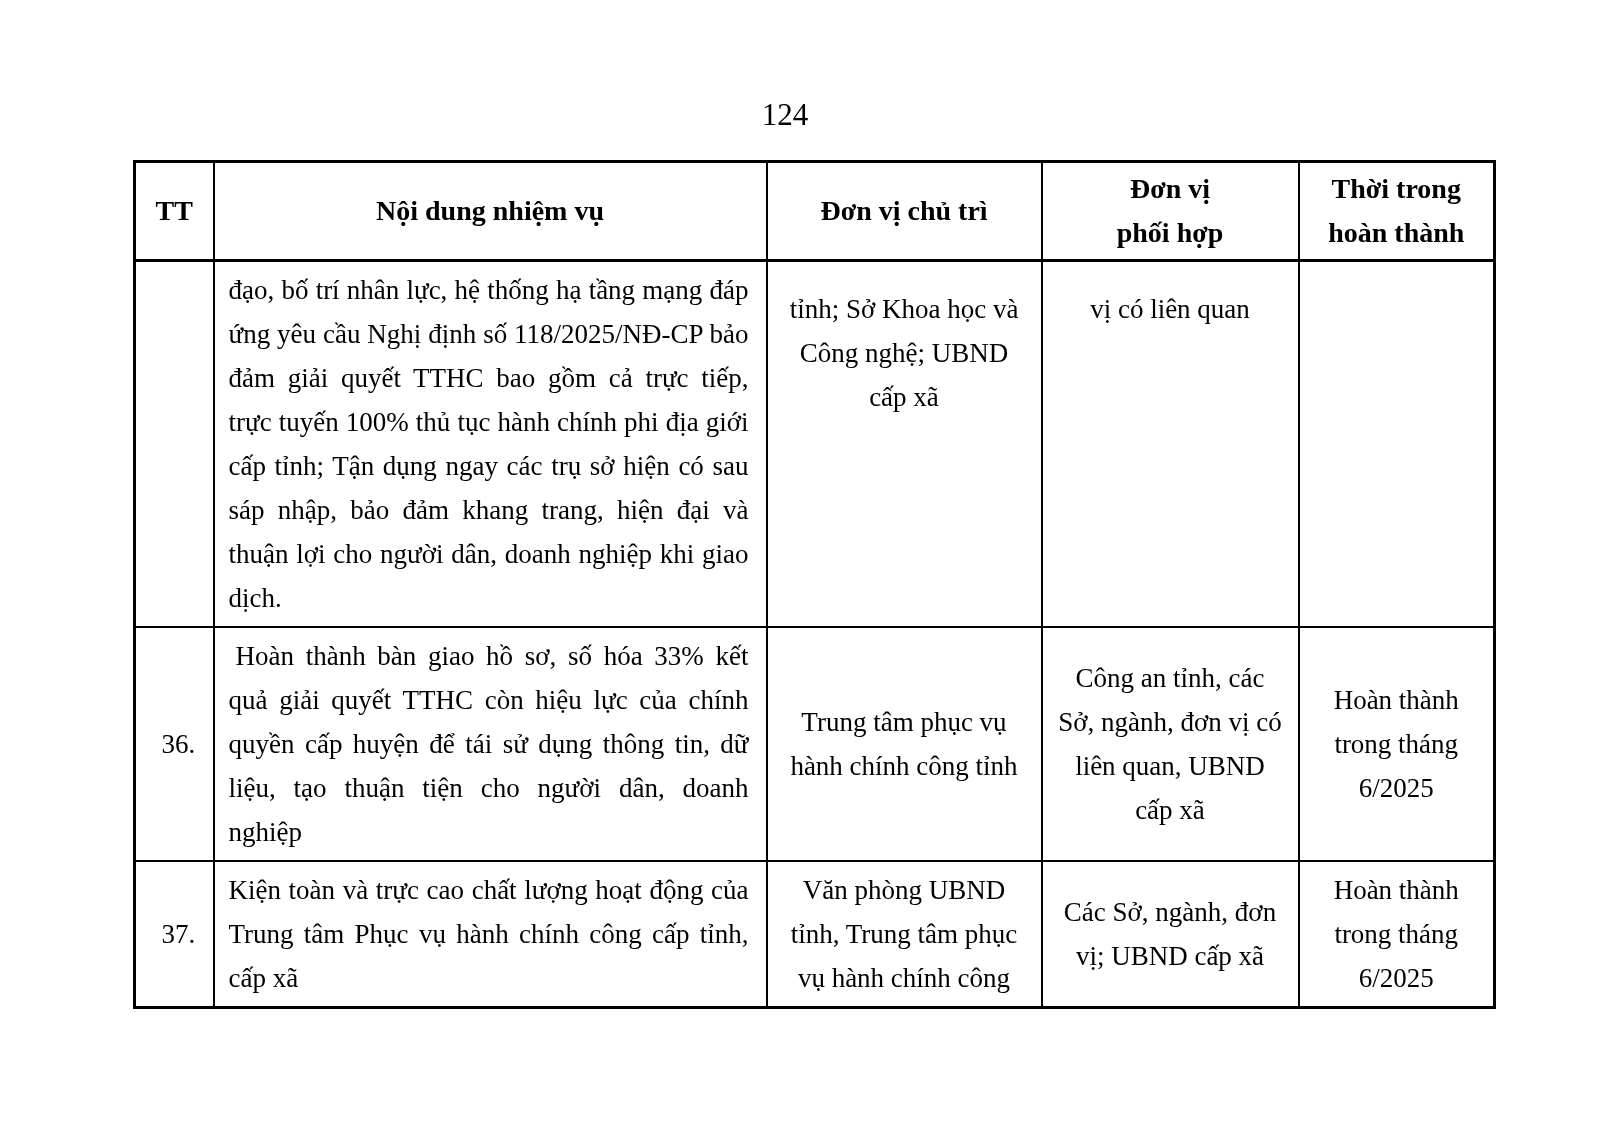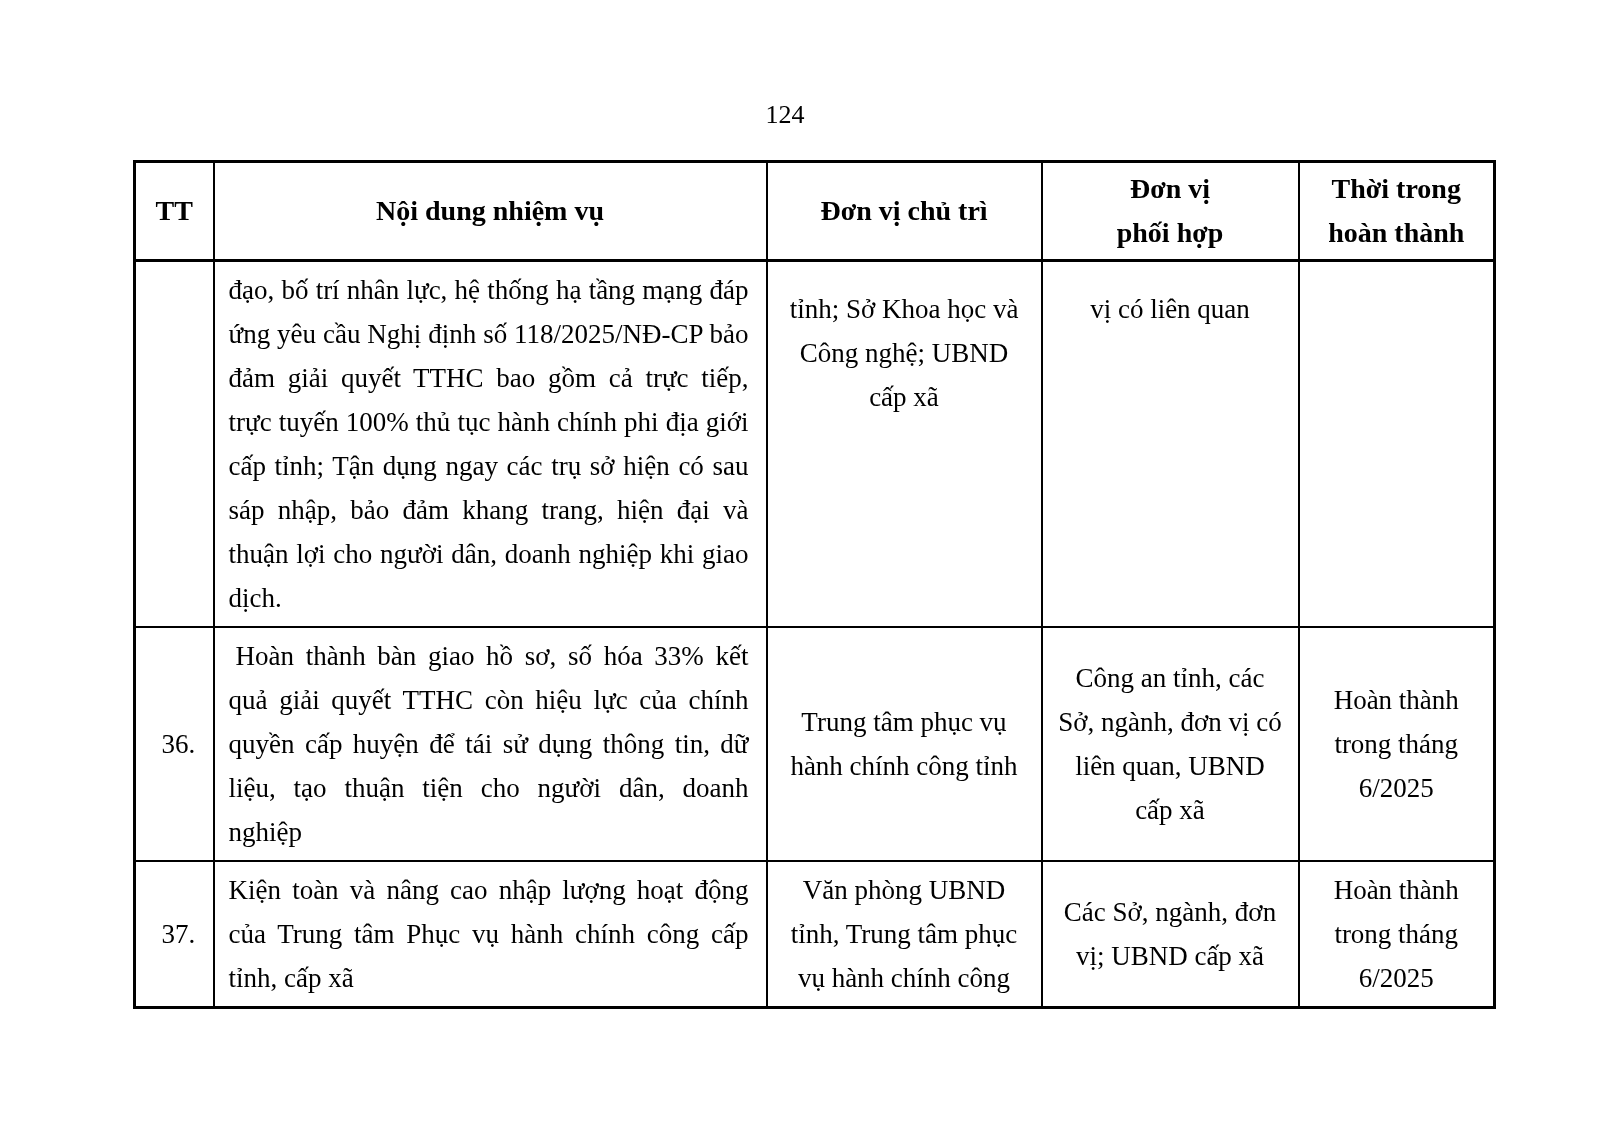--- a/index.html
+++ b/index.html
@@ -9,21 +9,21 @@
     color:#000000;
     font-family:"Liberation Serif","DejaVu Serif",serif;
     overflow:hidden;
     position:relative;
   }
   .page-number {
     position:absolute;
     top:97px; left:0;
     width:1570px;
     text-align:center;
-    font-size:26px;
+    font-size:31px;
     line-height:36px;
   }
   table.doc {
     position:absolute;
     left:133px; top:160px;
     width:1360px;
     border-collapse:collapse;
     table-layout:fixed;
     border:3px solid #000;
   }
@@ -101,19 +101,19 @@
     </tr>
     <tr class="r-36">
       <td class="tt">36.</td>
       <td class="task indent">Hoàn thành bàn giao hồ sơ, số hóa 33% kết quả giải quyết TTHC còn hiệu lực của chính quyền cấp huyện để tái sử dụng thông tin, dữ liệu, tạo thuận tiện cho người dân, doanh nghiệp</td>
       <td class="center">Trung tâm phục vụ hành chính công tỉnh</td>
       <td class="center">Công an tỉnh, các Sở, ngành, đơn vị có liên quan, UBND cấp xã</td>
       <td class="center">Hoàn thành trong tháng 6/2025</td>
     </tr>
     <tr class="r-37 last">
       <td class="tt">37.</td>
-      <td class="task">Kiện toàn và nâng cao nhập lượng hoạt động của Trung tâm Phục vụ hành chính công cấp tỉnh, cấp xã</td>
+      <td class="task">Kiện toàn và trực cao chất lượng hoạt động của Trung tâm Phục vụ hành chính công cấp tỉnh, cấp xã</td>
       <td class="center">Văn phòng UBND tỉnh, Trung tâm phục vụ hành chính công</td>
       <td class="center">Các Sở, ngành, đơn vị; UBND cấp xã</td>
       <td class="center">Hoàn thành trong tháng 6/2025</td>
     </tr>
   </tbody>
 </table>
 
 </body></html>

